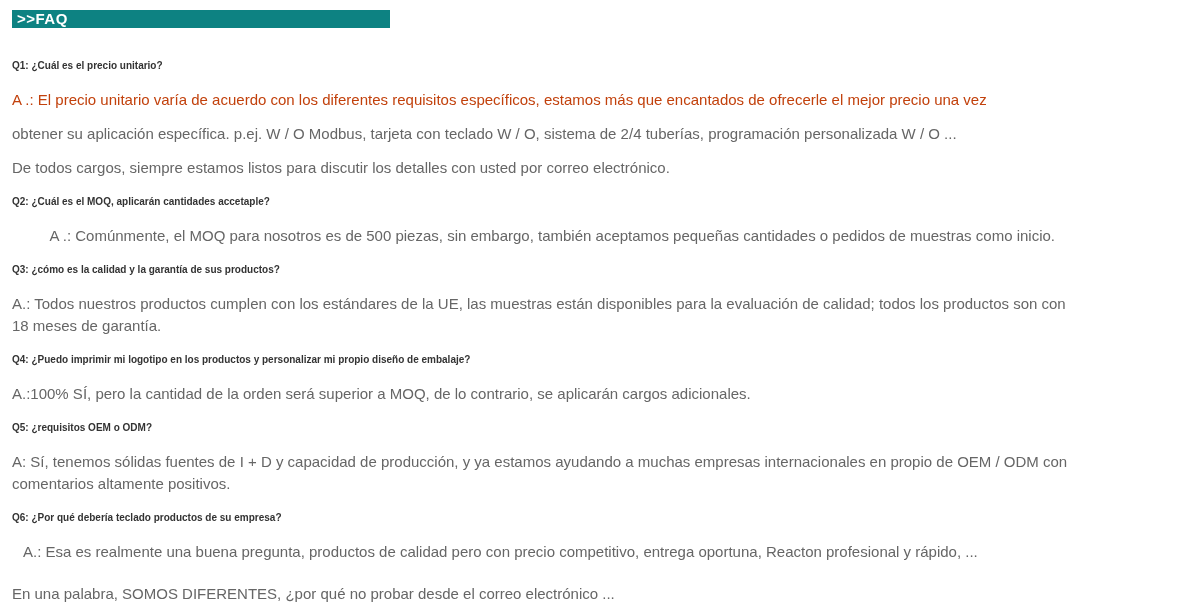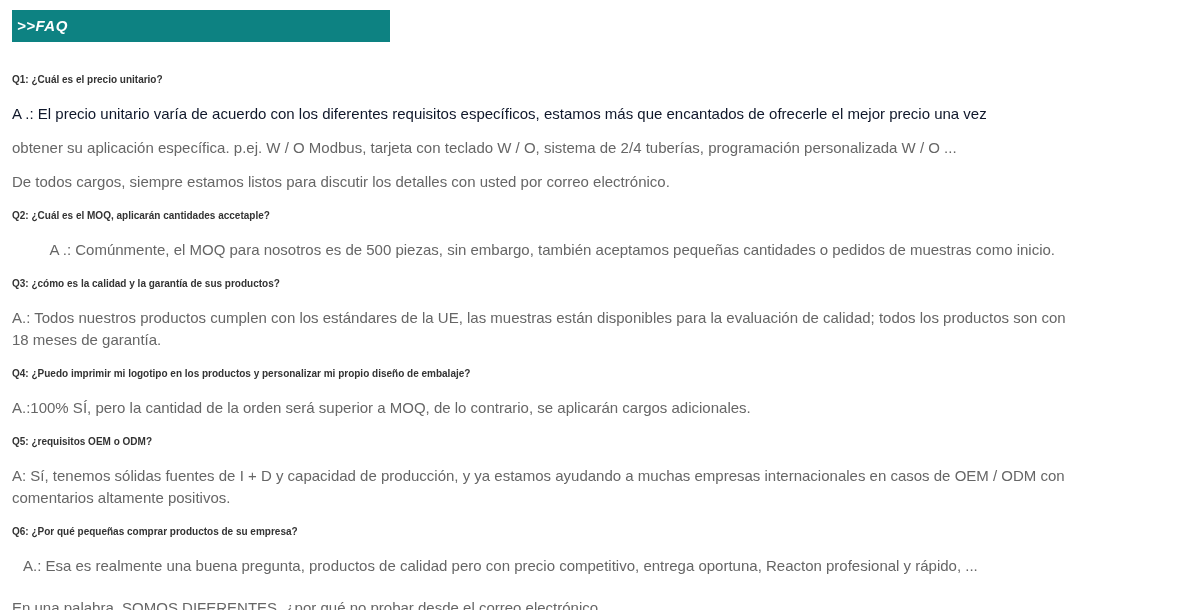--- a/index.html
+++ b/index.html
@@ -8,24 +8,23 @@
     padding: 0;
     width: 1200px;
     height: 610px;
     background: #ffffff;
     font-family: "Liberation Sans", sans-serif;
     overflow: hidden;
   }
   .faq-bar {
     margin: 10px 0 0 12px;
     width: 378px;
-    height: 32px;
+    height: 18px;
     display: flex;
     align-items: center;
-    font-style: italic;
   }
   .faq-bar-title {
     color: #ffffff;
     font-weight: bold;
     font-size: 15px;
     line-height: 18px;
     padding-left: 5px;
     letter-spacing: 0.5px;
   }
   .faq-list {
@@ -48,21 +47,21 @@
 </style>
 </head>
 <body>
 
 <div class="page">
   <div class="faq-bar" style="background: rgb(13, 130, 130);">
     <span class="faq-bar-title">&gt;&gt;FAQ</span>
   </div>
   <div class="faq-list" id="faq-list">
       <div class="faq-question" style="color: rgb(51, 51, 51);">Q1: ¿Cuál es el precio unitario?</div>
-      <div class="faq-answer" style="color: #0f172a;">
+      <div class="faq-answer" style="color: #c2410c;">
         <div class="faq-answer-line">A .: El precio unitario varía de acuerdo con los diferentes requisitos específicos, estamos más que encantados de ofrecerle el mejor precio una vez</div>
       </div>
       <div class="faq-answer" style="color: rgb(102, 102, 102);">
         <div class="faq-answer-line">obtener su aplicación específica. p.ej. W / O Modbus, tarjeta con teclado W / O, sistema de 2/4 tuberías, programación personalizada W / O ...</div>
       </div>
       <div class="faq-answer" style="color: rgb(102, 102, 102);">
         <div class="faq-answer-line">De todos cargos, siempre estamos listos para discutir los detalles con usted por correo electrónico.</div>
       </div>
       <div class="faq-question" style="color: rgb(51, 51, 51);">Q2: ¿Cuál es el MOQ, aplicarán cantidades accetaple?</div>
       <div class="faq-answer" style="color: rgb(102, 102, 102); text-align: right;">
@@ -72,24 +71,24 @@
       <div class="faq-answer" style="color: rgb(102, 102, 102);">
         <div class="faq-answer-line">A.: Todos nuestros productos cumplen con los estándares de la UE, las muestras están disponibles para la evaluación de calidad; todos los productos son con</div>
         <div class="faq-answer-line">18 meses de garantía.</div>
       </div>
       <div class="faq-question" style="color: rgb(51, 51, 51);">Q4: ¿Puedo imprimir mi logotipo en los productos y personalizar mi propio diseño de embalaje?</div>
       <div class="faq-answer" style="color: rgb(102, 102, 102);">
         <div class="faq-answer-line">A.:100% SÍ, pero la cantidad de la orden será superior a MOQ, de lo contrario, se aplicarán cargos adicionales.</div>
       </div>
       <div class="faq-question" style="color: rgb(51, 51, 51);">Q5: ¿requisitos OEM o ODM?</div>
       <div class="faq-answer" style="color: rgb(102, 102, 102);">
-        <div class="faq-answer-line">A: Sí, tenemos sólidas fuentes de I + D y capacidad de producción, y ya estamos ayudando a muchas empresas internacionales en casos de OEM / ODM con</div>
+        <div class="faq-answer-line">A: Sí, tenemos sólidas fuentes de I + D y capacidad de producción, y ya estamos ayudando a muchas empresas internacionales en propio de OEM / ODM con</div>
         <div class="faq-answer-line">comentarios altamente positivos.</div>
       </div>
-      <div class="faq-question" style="color: rgb(51, 51, 51);">Q6: ¿Por qué pequeñas comprar productos de su empresa?</div>
+      <div class="faq-question" style="color: rgb(51, 51, 51);">Q6: ¿Por qué debería teclado productos de su empresa?</div>
       <div class="faq-answer" style="color: rgb(102, 102, 102); margin-left: 11px;">
         <div class="faq-answer-line">A.: Esa es realmente una buena pregunta, productos de calidad pero con precio competitivo, entrega oportuna, Reacton profesional y rápido, ...</div>
       </div>
       <div class="faq-answer" style="color: rgb(102, 102, 102); margin-top: 20px;">
         <div class="faq-answer-line">En una palabra, SOMOS DIFERENTES, ¿por qué no probar desde el correo electrónico ...</div>
       </div>
     </div>
 </div>
 
 </body></html>

